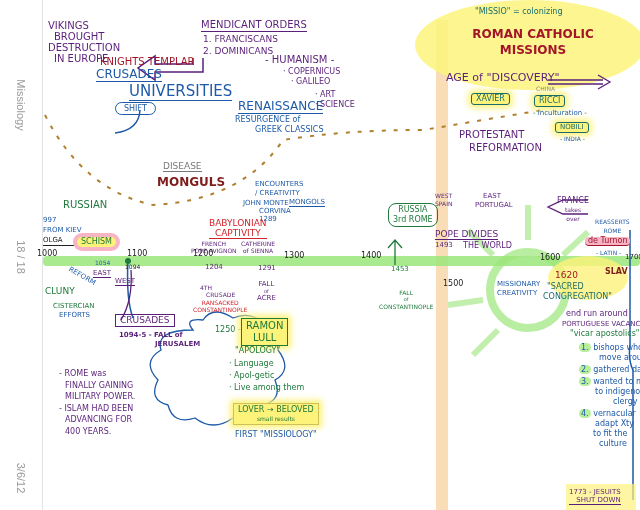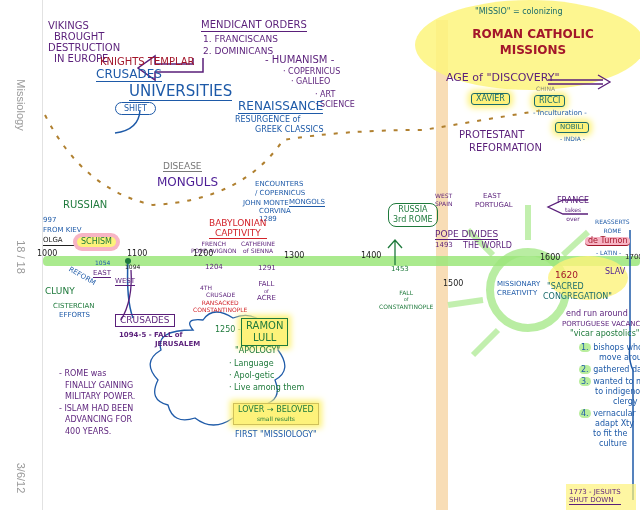--- a/index.html
+++ b/index.html
@@ -6,21 +6,21 @@
   body{width:640px;height:510px;position:relative;overflow:hidden;background:#fff;font-family:"DejaVu Sans",sans-serif;}
   .sidebar{position:absolute;left:0;top:0;width:42px;height:510px;background:#fff;border-right:1px solid #e2e2e2;}
   .vtext{position:absolute;left:21px;transform:translate(-50%,-50%) rotate(90deg);font-family:"Liberation Sans",sans-serif;font-size:11px;color:#9a9a9a;white-space:nowrap;}
   .canvas{position:absolute;left:43px;top:0;width:597px;height:510px;}
   .t{position:absolute;white-space:nowrap;font-family:"DejaVu Sans",sans-serif;line-height:1.05;}
   .cap{text-transform:uppercase;}
   .purple{color:#5a1f7a;}
   .blue{color:#1e5aa8;}
   .red{color:#d2232a;}
   .green{color:#1f7a3c;}
-  .brown{color:#4c1d95;}
+  .brown{color:#7f1d1d;font-weight:bold;}
   .gray{color:#777;}
   .dark{color:#222;}
   .maroon{color:#a3162a;}
   .teal{color:#1a6b6b;}
   .u{border-bottom:1.5px solid currentColor;}
   .box{border:1.5px solid currentColor;padding:1px 4px;border-radius:3px;}
   .hl{background:#fdf27a;box-shadow:0 0 6px 3px #fdf27a;}
   .pill{border:1.5px solid currentColor;border-radius:12px;padding:1px 8px;}
   svg{position:absolute;left:0;top:0;}
 </style>
@@ -101,21 +101,21 @@
   <div class="t blue u" style="left:195px;top:100px;font-size:12px;">RENAISSANCE</div>
   <div class="t blue" style="left:192px;top:115px;font-size:8px;line-height:10px;">
     <div>RESURGENCE of</div>
     <div style="padding-left:20px">GREEK CLASSICS</div>
   </div>
 
   <div class="t gray u" style="left:120px;top:162px;font-size:9px;">DISEASE</div>
   <div class="t brown" style="left:114px;top:176px;font-size:12px;">MONGULS</div>
   <div class="t blue" style="left:212px;top:180px;font-size:7px;line-height:9px;">
     <div>ENCOUNTERS</div>
-    <div>/ COPERNICUS</div>
+    <div>/ CREATIVITY</div>
   </div>
   <div class="t blue" style="left:200px;top:199px;font-size:7px;line-height:8px;">
     <div>JOHN MONTE</div>
     <div style="padding-left:16px">CORVINA</div>
     <div style="padding-left:16px">1289</div>
   </div>
   <div class="t blue u" style="left:246px;top:199px;font-size:7px;">MONGOLS</div>
 
   <div class="t green" style="left:20px;top:200px;font-size:10px;">RUSSIAN</div>
   <div class="t blue" style="left:0px;top:215px;font-size:7px;line-height:10px;">
@@ -286,17 +286,17 @@
       <div style="padding-left:34px">clergy</div>
     </div>
     <div style="margin-top:2px">
       <span style="background:#b9ee9d;border-radius:6px;padding:0 2px;">4.</span>
       <span>vernacular</span>
       <div style="padding-left:16px">adapt Xty</div>
       <div style="padding-left:14px">to fit the</div>
       <div style="padding-left:20px">culture</div>
     </div>
   </div>
-  <div class="t purple" style="left:526px;top:488px;font-size:7px;line-height:8px;text-align:left;">
+  <div class="t purple" style="left:526px;top:488px;font-size:7px;line-height:8px;text-align:right;">
     <div>1773 - JESUITS</div>
     <div class="u">SHUT DOWN</div>
   </div>
 </div>
 
 </body></html>

